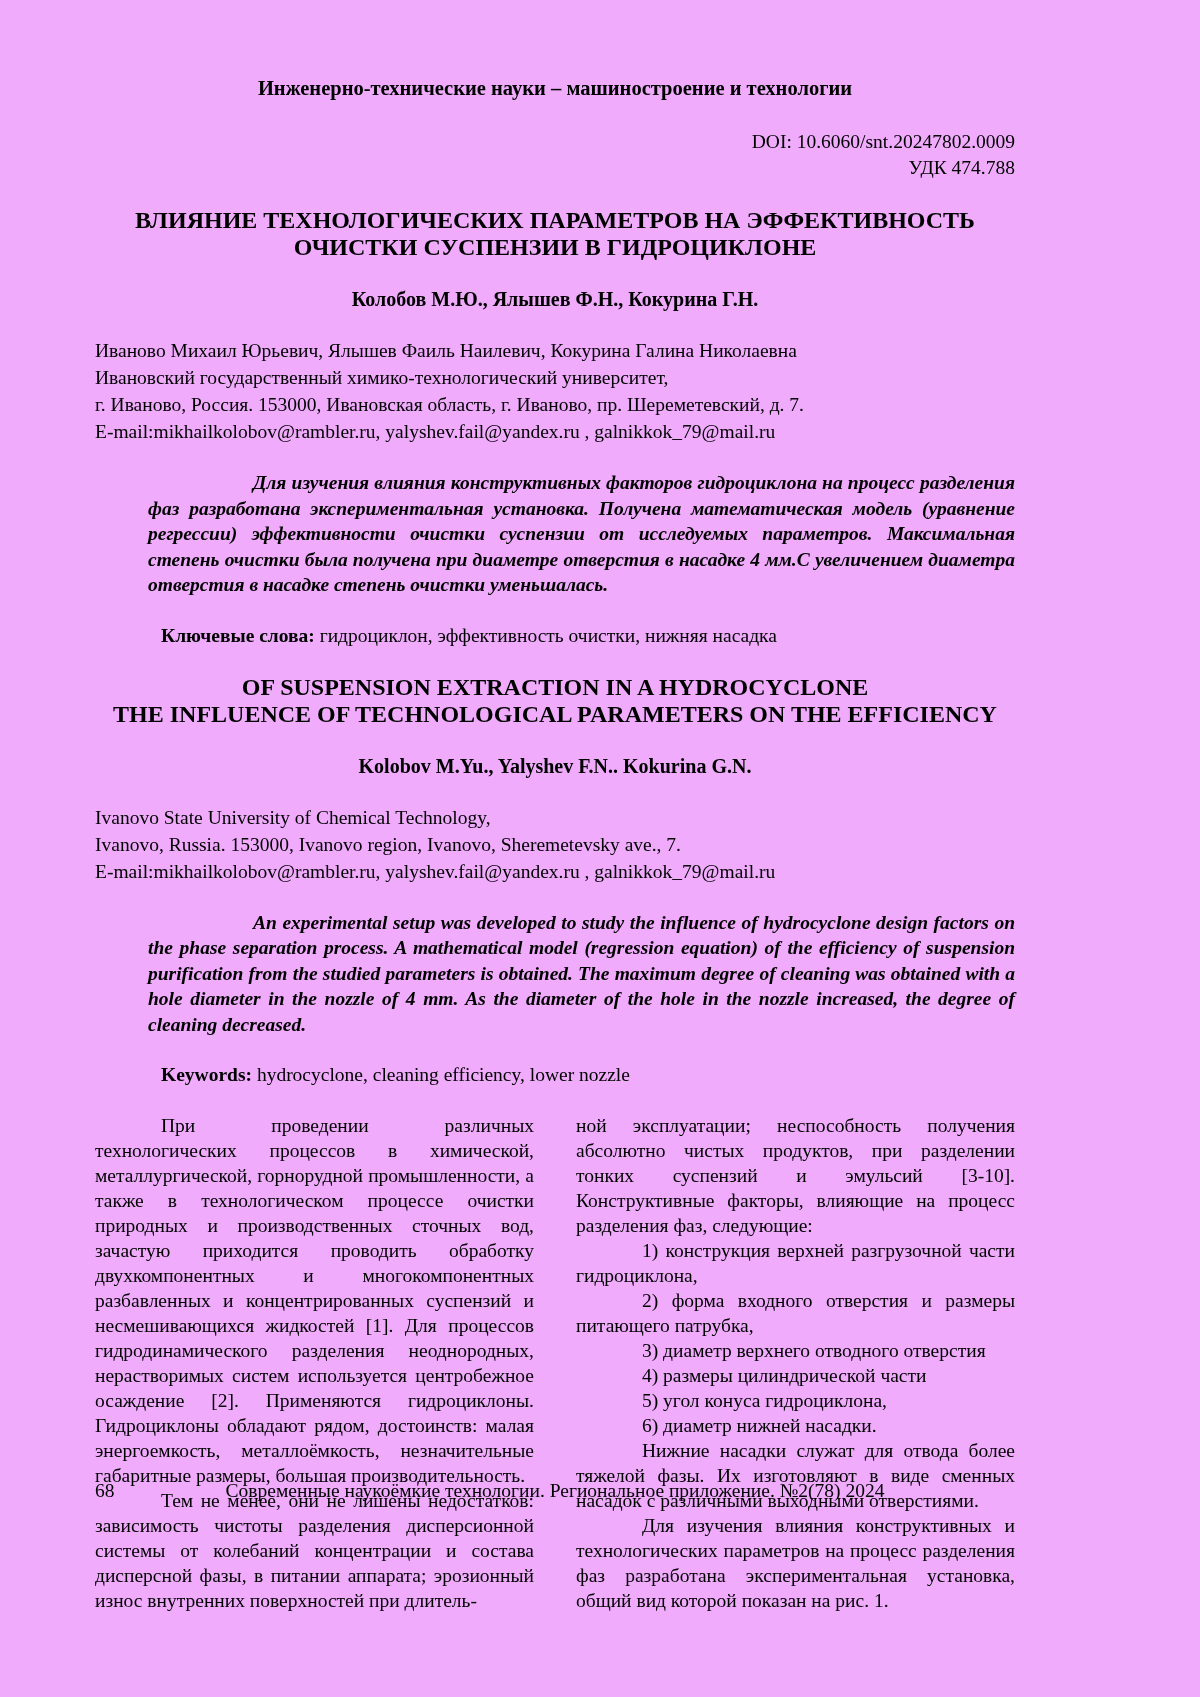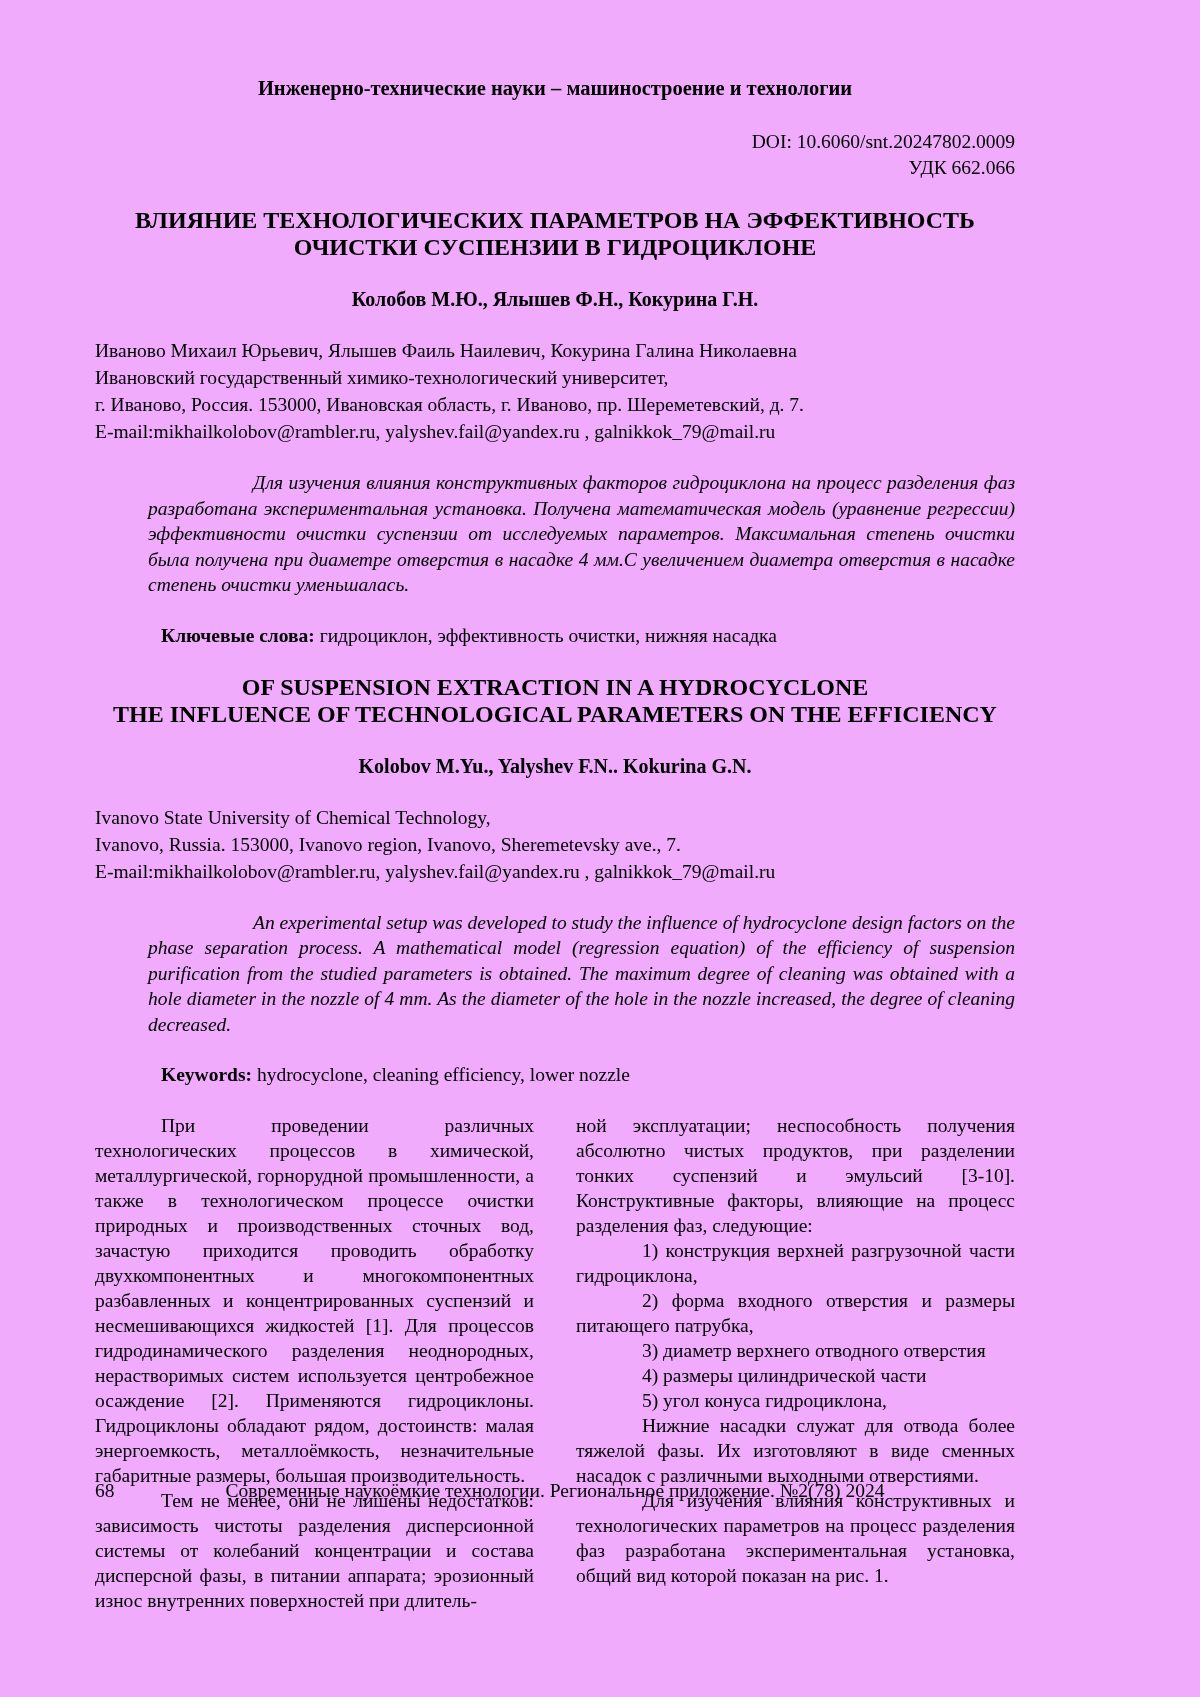--- a/index.html
+++ b/index.html
@@ -45,34 +45,35 @@
     font-size: 20px;
   }
   .affiliation {
     margin-top: 25px;
     line-height: 27px;
   }
   .abstract {
     margin-top: 25px;
     margin-left: 53px;
     text-align: justify;
-    font-weight: normal;
+    font-weight: bold;
     font-style: italic;
     line-height: 25.5px;
     text-indent: 105px;
   }
   .keywords {
     margin-top: 25px;
     text-indent: 66px;
   }
   .keywords .kw-label { font-weight: bold; }
   .columns {
     margin-top: 26px;
     display: flex;
     gap: 42px;
+    align-items: flex-end;
   }
   .col {
     width: 447px;
     text-align: justify;
   }
   p.para {
     margin: 0;
     text-indent: 66px;
     line-height: 25px;
   }
@@ -95,21 +96,21 @@
 </head>
 <body>
 
 <div class="page">
   <div class="content">
 
     <div class="running-head">Инженерно-технические науки – машиностроение и технологии</div>
 
     <div class="meta">
       <div>DOI: 10.6060/snt.20247802.0009</div>
-      <div>УДК 662.066</div>
+      <div>УДК 474.788</div>
     </div>
 
     <div class="title-ru">
       <div>ВЛИЯНИЕ ТЕХНОЛОГИЧЕСКИХ ПАРАМЕТРОВ НА ЭФФЕКТИВНОСТЬ</div>
       <div>ОЧИСТКИ СУСПЕНЗИИ В ГИДРОЦИКЛОНЕ</div>
     </div>
 
     <div class="authors">Колобов М.Ю., Ялышев Ф.Н., Кокурина Г.Н.</div>
 
     <div class="affiliation">
@@ -149,20 +150,21 @@
         <p class="para">При проведении различных технологических процессов в химической, металлургической, горнорудной промышленности, а также в технологическом процессе очистки природных и производственных сточных вод, зачастую приходится проводить обработку двухкомпонентных и многокомпонентных разбавленных и концентрированных суспензий и несмешивающихся жидкостей [1]. Для процессов гидродинамического разделения неоднородных, нерастворимых систем используется центробежное осаждение [2]. Применяются гидроциклоны. Гидроциклоны обладают рядом, достоинств: малая энергоемкость, металлоёмкость, незначительные габаритные размеры, большая производительность.</p>
         <p class="para">Тем не менее, они не лишены недостатков: зависимость чистоты разделения дисперсионной системы от колебаний концентрации и состава дисперсной фазы, в питании аппарата; эрозионный износ внутренних поверхностей при длитель-</p>
       </div>
       <div class="col">
         <p class="para no-indent">ной эксплуатации; неспособность получения абсолютно чистых продуктов, при разделении тонких суспензий и эмульсий [3-10]. Конструктивные факторы, влияющие на процесс разделения фаз, следующие:</p>
         <p class="para">1) конструкция верхней разгрузочной части гидроциклона,</p>
         <p class="para">2) форма входного отверстия и размеры питающего патрубка,</p>
         <p class="para">3) диаметр верхнего отводного отверстия</p>
         <p class="para">4) размеры цилиндрической части</p>
         <p class="para">5) угол конуса гидроциклона,</p>
+        <p class="para">6) диаметр нижней насадки.</p>
         <p class="para">Нижние насадки служат для отвода более тяжелой фазы. Их изготовляют в виде сменных насадок с различными выходными отверстиями.</p>
         <p class="para">Для изучения влияния конструктивных и технологических параметров на процесс разделения фаз разработана экспериментальная установка, общий вид которой показан на рис. 1.</p>
       </div>
     </div>
 
   </div>
 
   <div class="footer">
     <div class="page-number">68</div>
     <div class="journal-line">Современные наукоёмкие технологии. Региональное приложение. №2(78) 2024</div>

